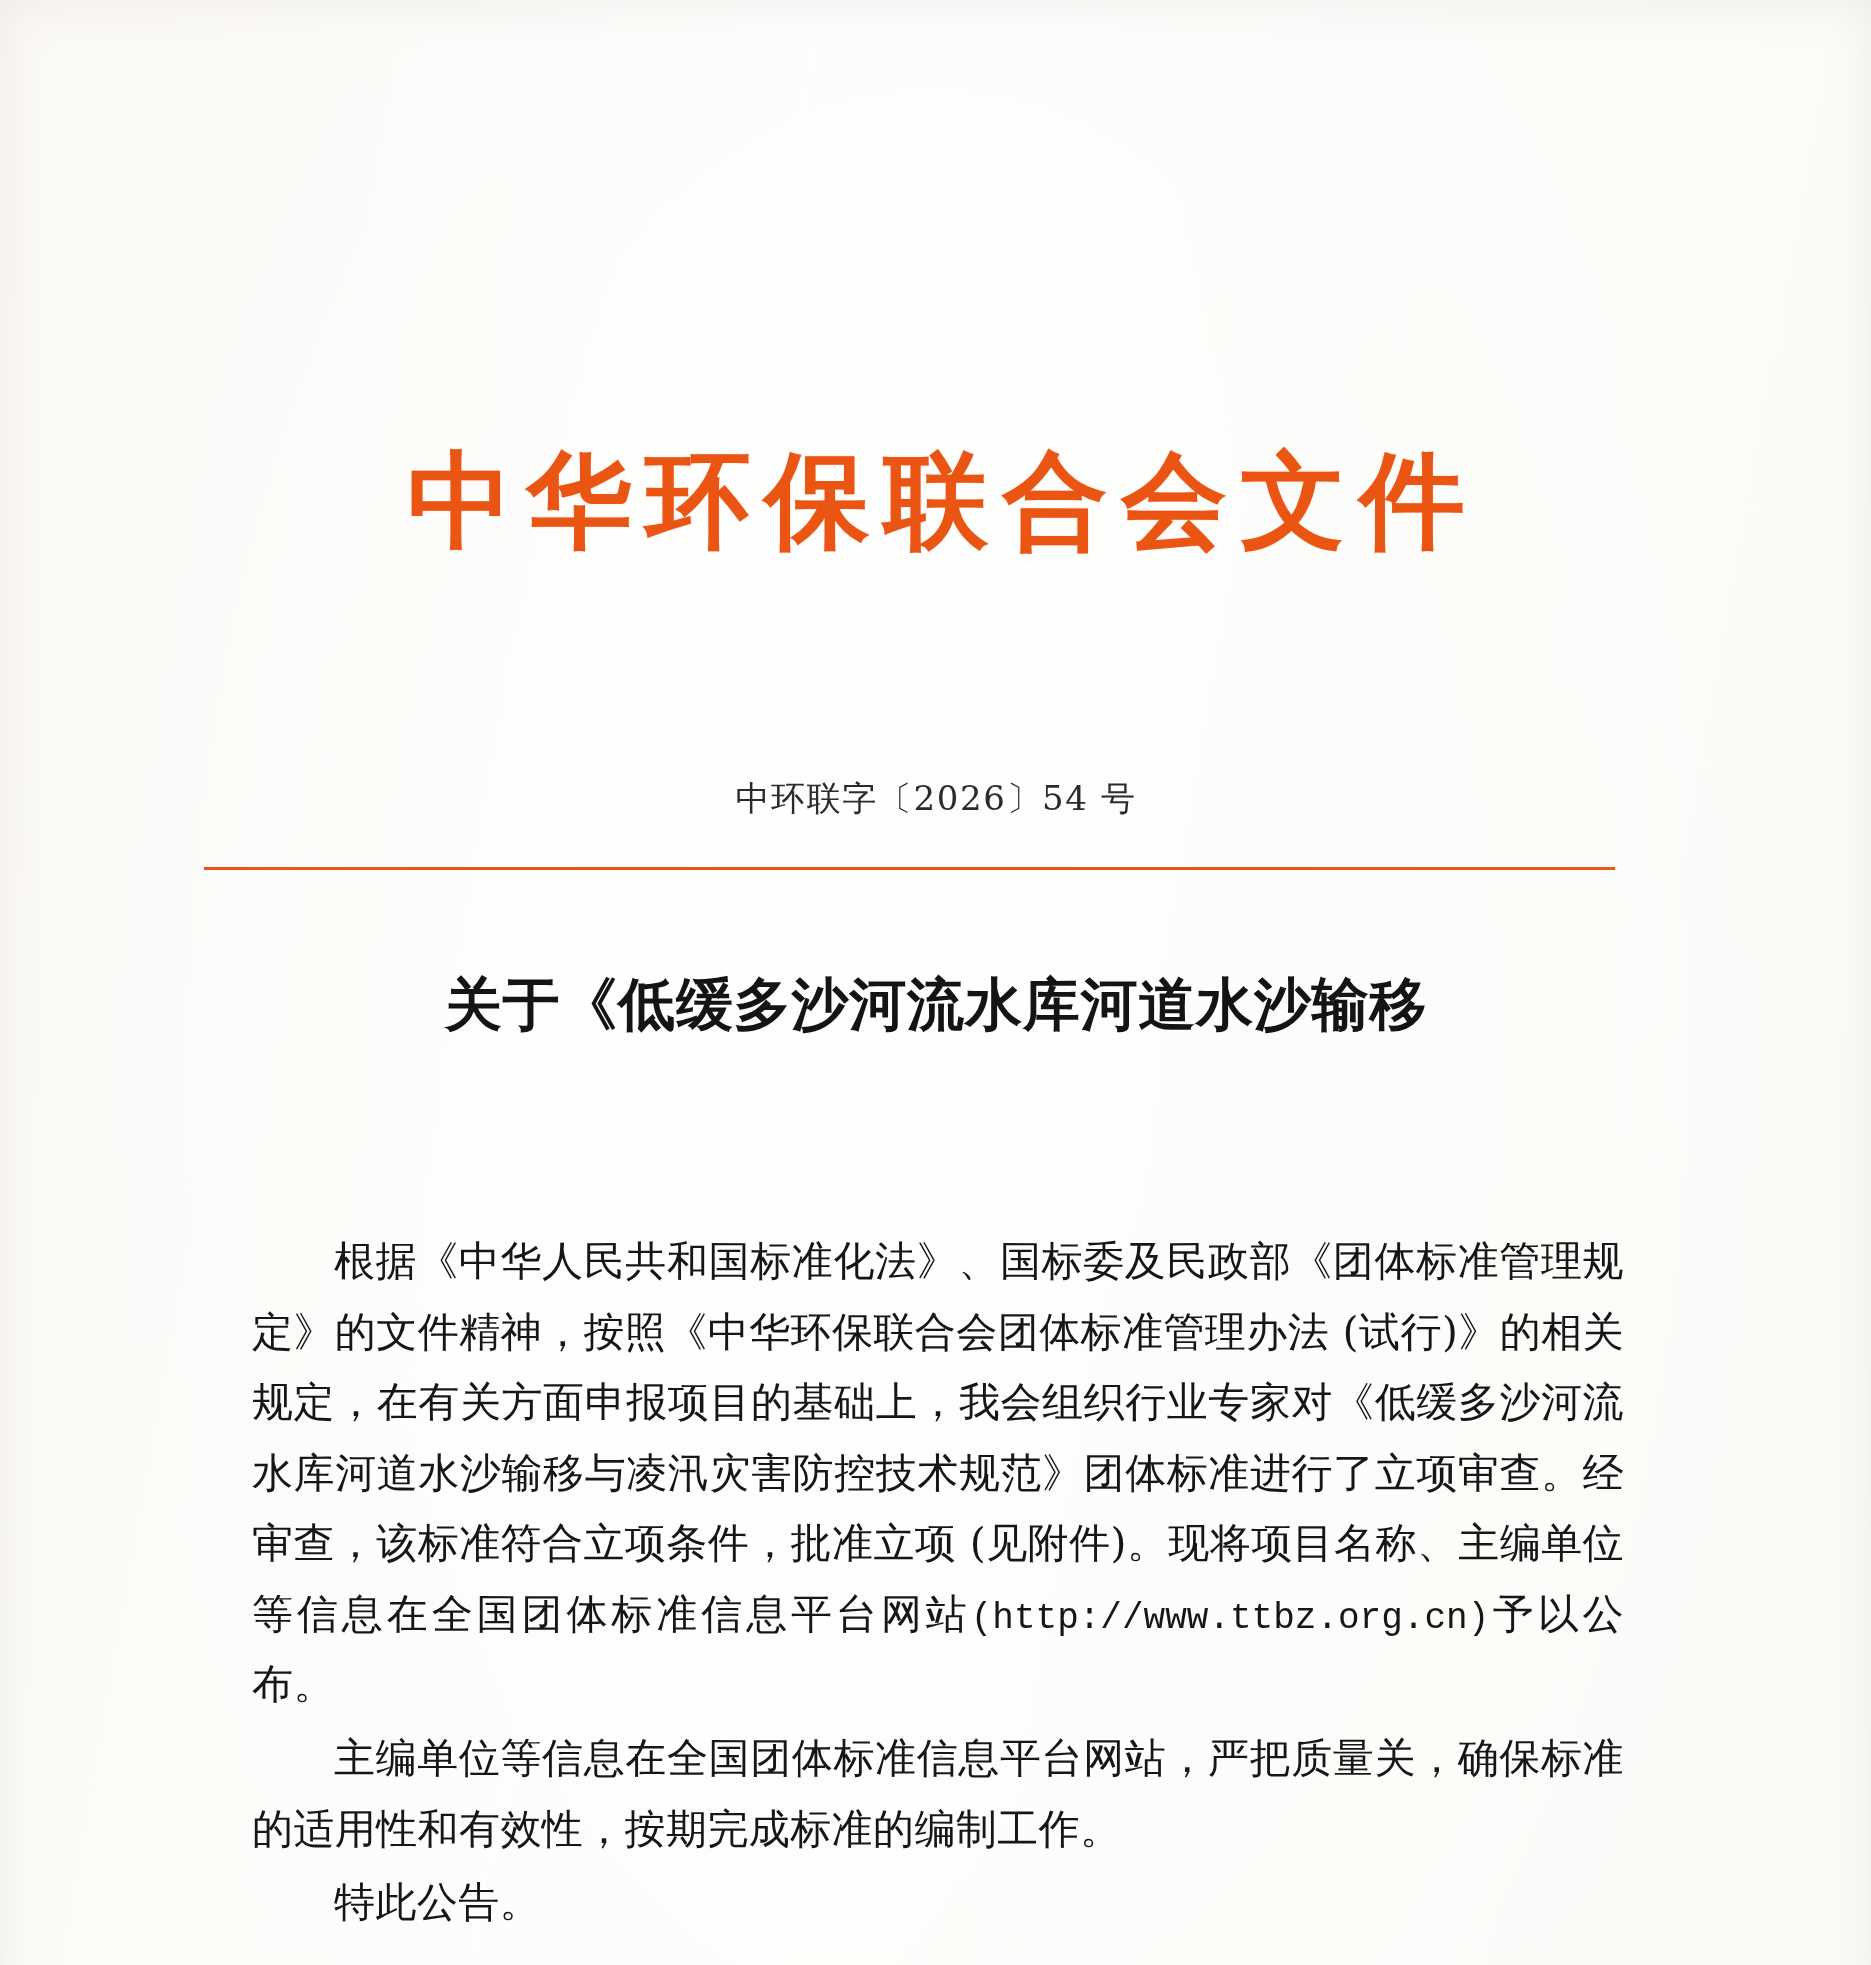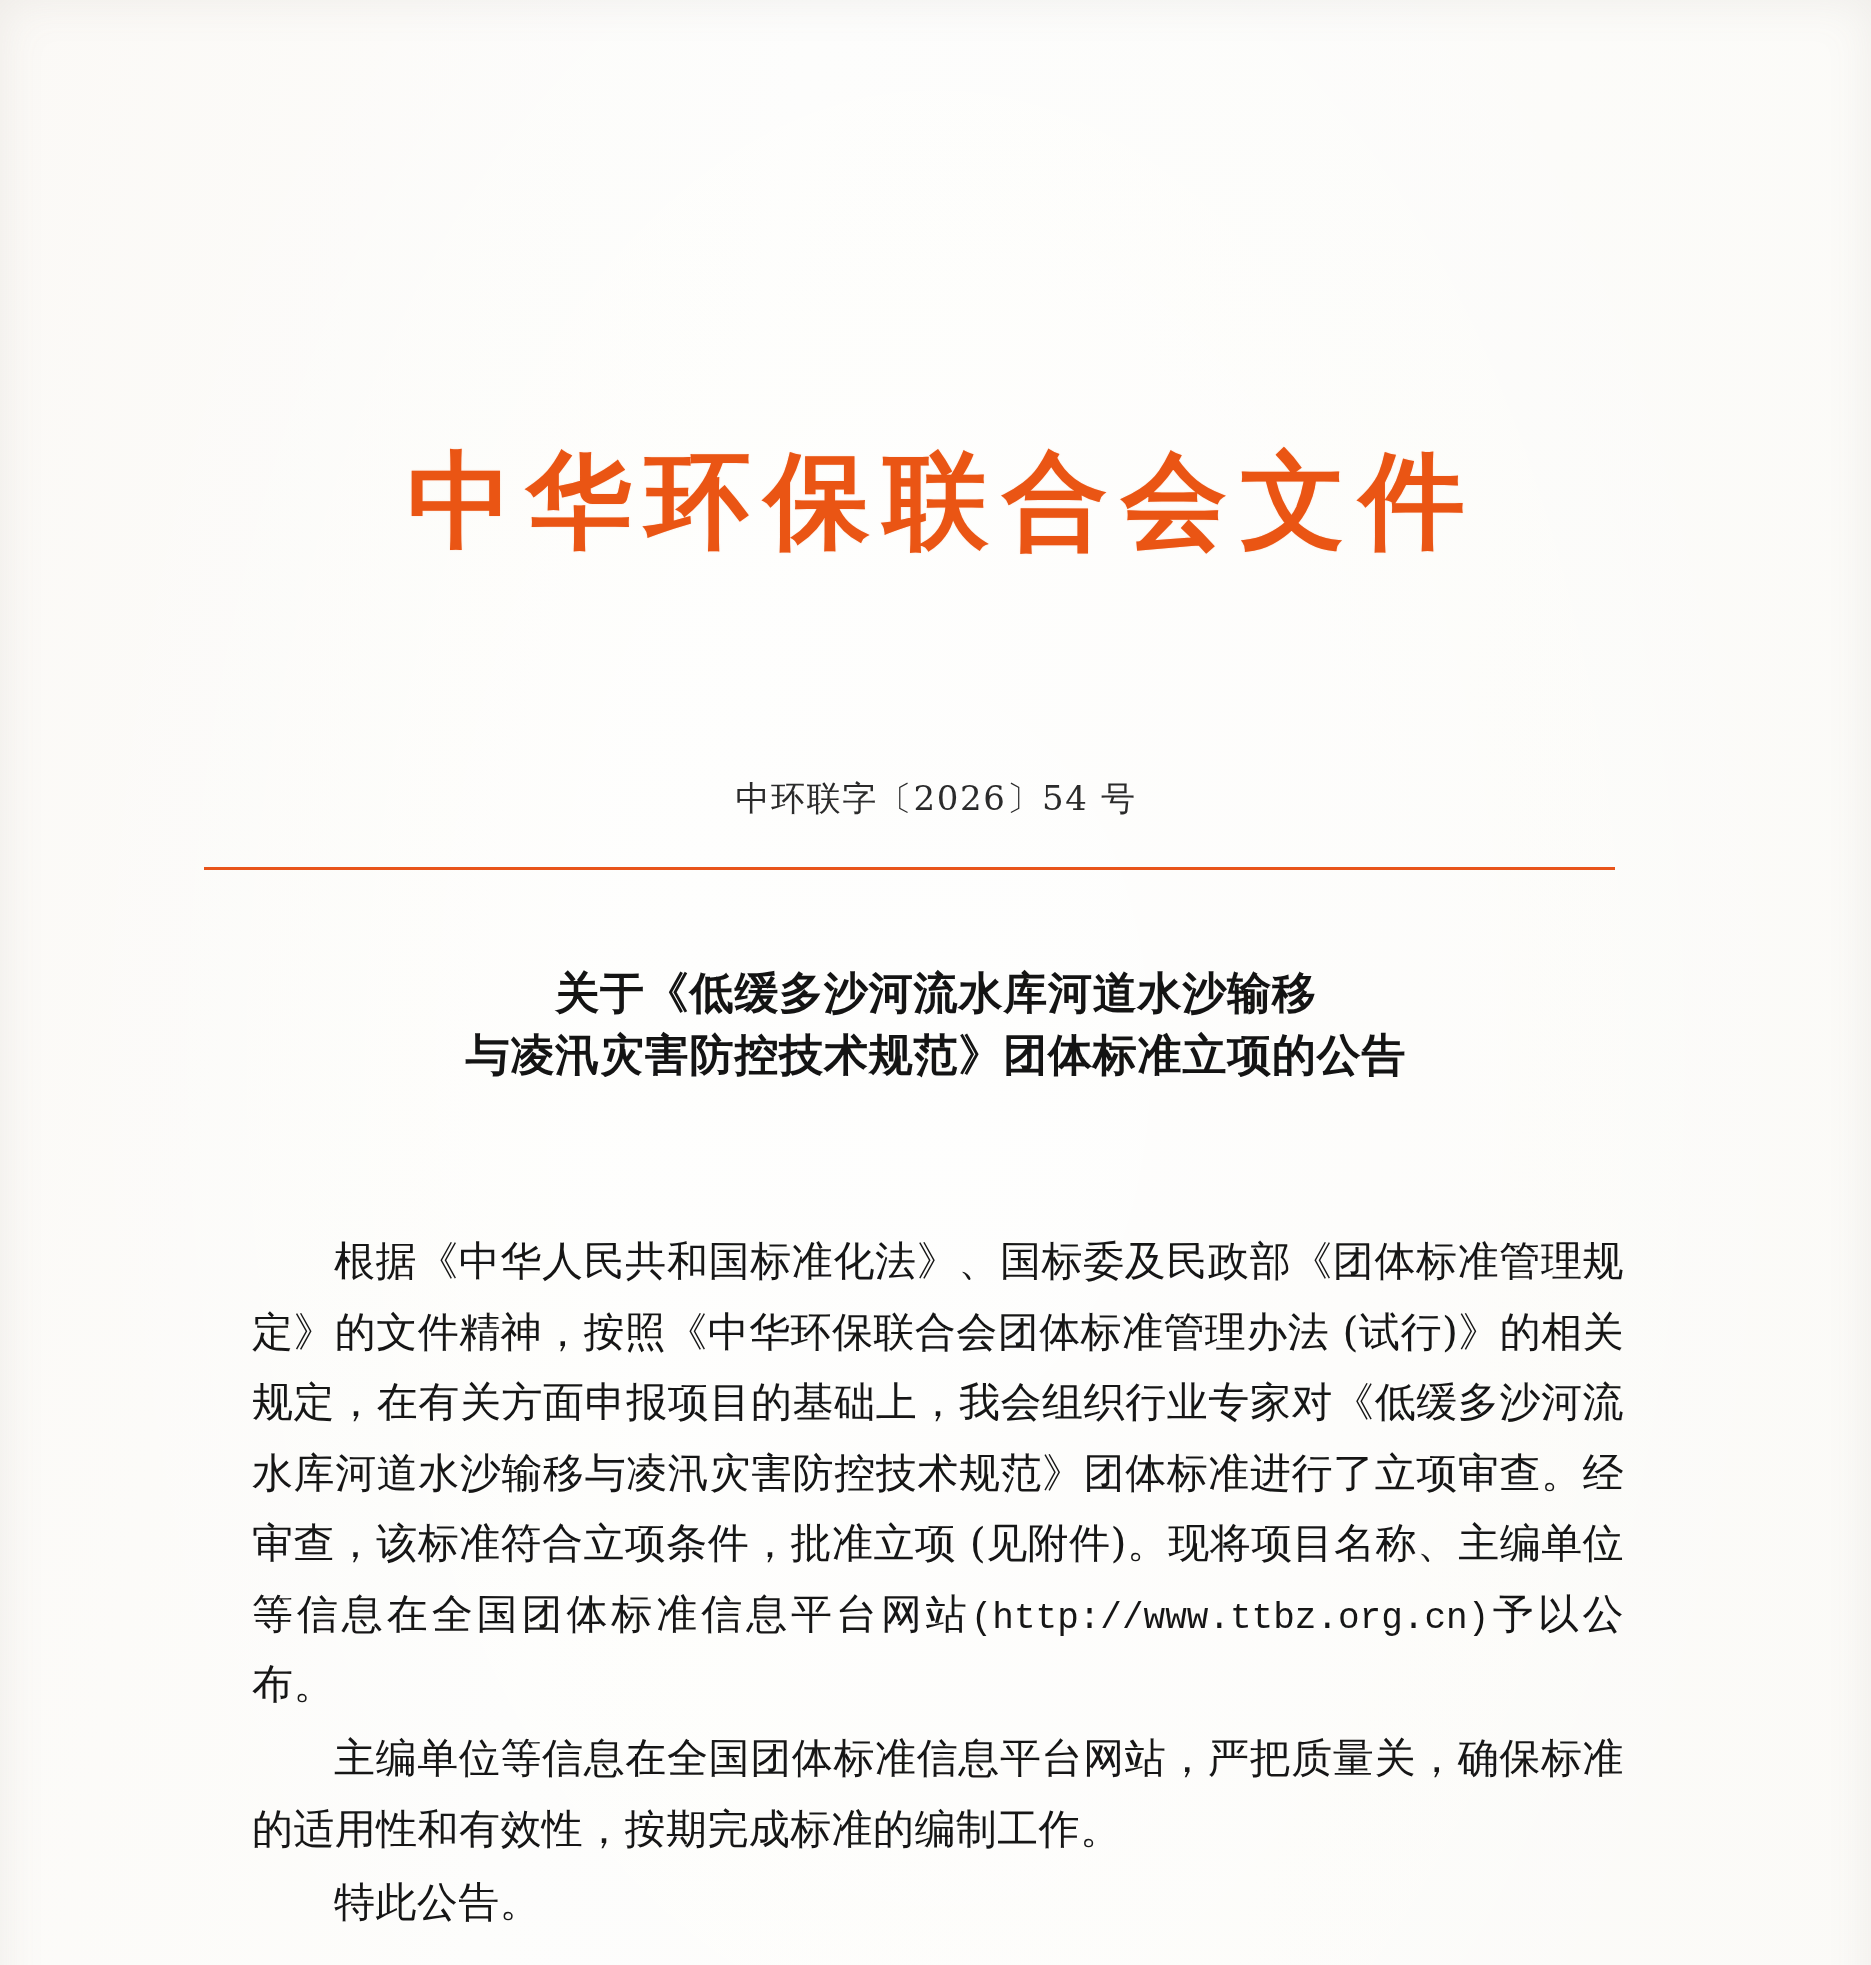--- a/index.html
+++ b/index.html
@@ -82,26 +82,26 @@
     background: #e8541a;
   }
 
   
   .title {
     position: absolute;
     top: 965px;
     left: 0;
     width: 100%;
     text-align: center;
-    font-size: 44px;
+    font-size: 57px;
     font-weight: 700;
     color: #141414;
     line-height: 1.42;
     letter-spacing: 0.8px;
-    font-family: Liberation Mono, monospace;
+    font-family: Liberation Serif, serif;
   }
   .title .line {
     display: block;
     white-space: nowrap;
   }
 
   
   .body-block {
     position: absolute;
     top: 1226px;
@@ -144,21 +144,20 @@
   <div class="content">
 
     <div class="masthead">中华环保联合会文件</div>
 
     <div class="doc-number">中环联字〔2026〕54 号</div>
 
     <div class="red-rule"></div>
 
     <div class="title">
       <span class="line">关于《低缓多沙河流水库河道水沙输移</span>
-      <span class="line">与凌汛灾害防控技术规范》团体标准立项的公告</span>
     </div>
 
     <div class="body-block">
 
       <p class="indent-2"><span>根据《中华人民共和国标准化法》、国标委及民政部《团体标准管理规定》的文件精神，按照《中华环保联合会团体标准管理办法 (试行)》的相关规定，在有关方面申报项目的基础上，我会组织行业专家对《低缓多沙河流水库河道水沙输移与凌汛灾害防控技术规范》团体标准进行了立项审查。经审查，该标准符合立项条件，批准立项 (见附件)。现将项目名称、主编单位等信息在全国团体标准信息平台网站</span><span class="mono-url">(http://www.ttbz.org.cn)</span><span>予以公布。</span></p>
 
       <p class="indent-2">主编单位等信息在全国团体标准信息平台网站，严把质量关，确保标准的适用性和有效性，按期完成标准的编制工作。</p>
 
       <p class="indent-2">特此公告。</p>
     </div>

